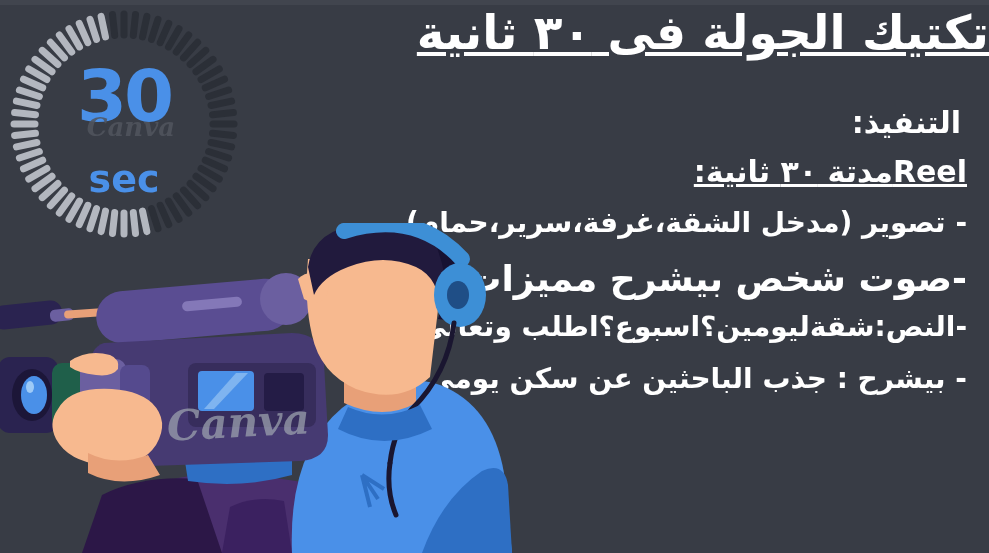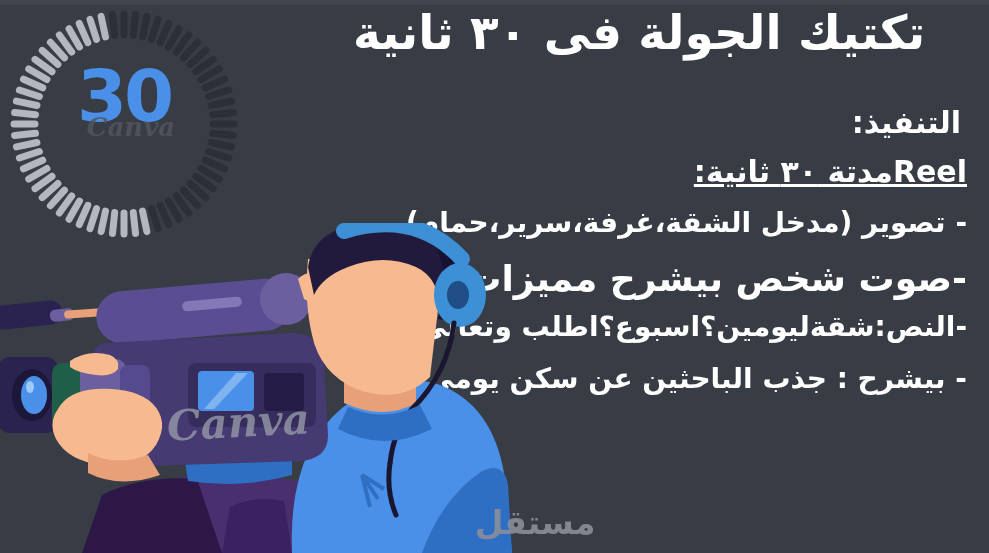--- a/index.html
+++ b/index.html
@@ -40,24 +40,25 @@
     position:absolute;
     right:18px;
     letter-spacing:0px;
   }
   #title{
     top:8px;
     right:8px;
     font-size:47px;
     font-weight:bold;
     line-height:1.08;
-    text-align:center;
+    text-align:right;
     right:auto;
     left:289px;
     width:700px;
+    text-decoration:underline;
   }
   #line-exec   { top:108px; font-size:30px; font-weight:bold; right:28px;}
   #line-reel   { top:157px; font-size:30px; font-weight:bold; right:22px;text-decoration:underline;}
   #line-shoot  { top:209px; font-size:28px; font-weight:bold; right:22px;}
   #line-voice  { top:261px; font-size:36px; font-weight:bold; right:22px;}
   #line-script { top:313px; font-size:28px; font-weight:bold; right:22px;}
   #line-goal   { top:365px; font-size:28px; font-weight:bold; right:22px;}
 
   
   #timer{
@@ -200,20 +201,21 @@
           <line x1="56.45" y1="49.86" x2="42.40" y2="34.25" stroke="#b3b7bf" stroke-width="7" stroke-linecap="round"></line>
           <line x1="63.69" y1="44.00" x2="51.34" y2="27.01" stroke="#b3b7bf" stroke-width="7" stroke-linecap="round"></line>
           <line x1="71.50" y1="38.92" x2="61.00" y2="20.74" stroke="#b3b7bf" stroke-width="7" stroke-linecap="round"></line>
           <line x1="79.80" y1="34.69" x2="71.26" y2="15.51" stroke="#b3b7bf" stroke-width="7" stroke-linecap="round"></line>
           <line x1="88.50" y1="31.36" x2="82.01" y2="11.38" stroke="#b3b7bf" stroke-width="7" stroke-linecap="round"></line>
           <line x1="97.50" y1="28.94" x2="93.13" y2="8.40" stroke="#b3b7bf" stroke-width="7" stroke-linecap="round"></line>
           <line x1="106.70" y1="27.49" x2="104.50" y2="6.60" stroke="#2b2f37" stroke-width="7" stroke-linecap="round"></line>
         </g>
     </svg>
     <div class="timer-label" id="timer-number">30</div>
+    <div class="timer-label" id="timer-unit">sec</div>
     <div id="timer-watermark">Canva</div>
   </div>
 
   <div id="text-block">
     <div class="line" id="title">تكتيك الجولة فى ٣٠ ثانية</div>
 
     <div class="line" id="line-exec">التنفيذ:</div>
 
     <div class="line" id="line-reel">Reelمدتة ٣٠ ثانية:</div>
 
@@ -279,16 +281,15 @@
       <path d="M462 100 Q456 150 420 186 Q402 206 398 240" stroke="#1a1630" stroke-width="5" fill="none" stroke-linecap="round"></path>
       <path d="M398 240 Q394 268 404 292" stroke="#1a1630" stroke-width="5" fill="none" stroke-linecap="round"></path>
 
       <path d="M356 184 Q392 200 428 182 L440 206 Q392 230 346 206 Z" fill="#2e6fc4"></path>
       <path d="M370 252 L378 284 M370 252 L386 276 M370 252 L392 266" stroke="#2e6fc4" stroke-width="4" fill="none"></path>
     </svg>
     <div id="illus-watermark">Canva</div>
   </div>
 
   <div id="mostaql">
-    <div id="mostaql-ar">مستقل</div>
   </div>
 
 </div>
 
 </body></html>

